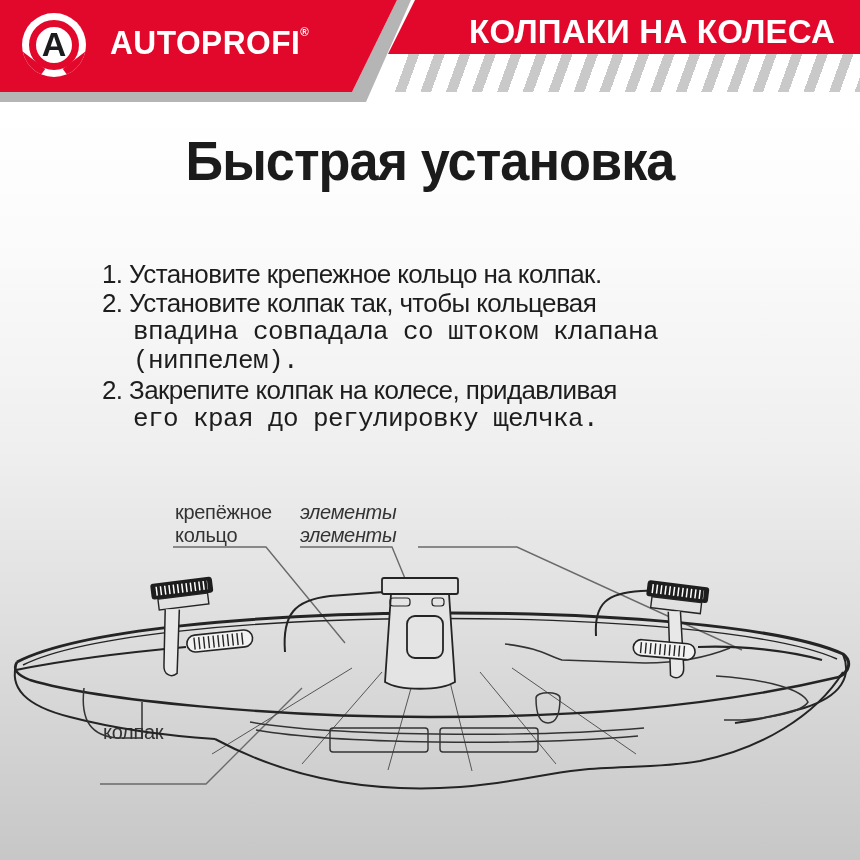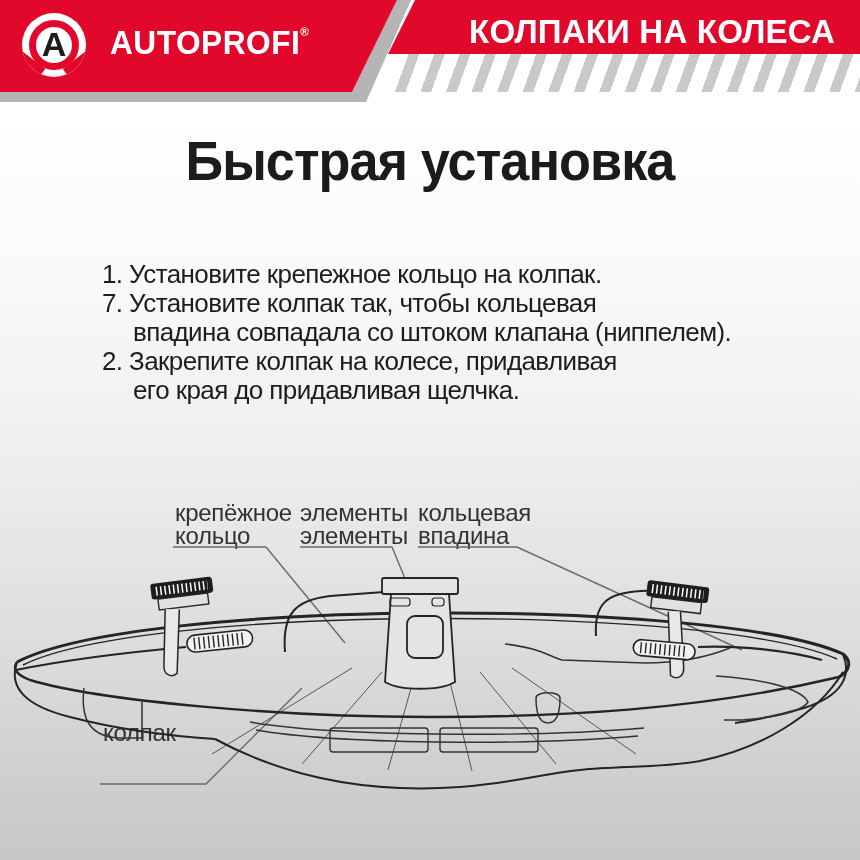--- a/index.html
+++ b/index.html
@@ -65,28 +65,28 @@
     position:absolute;left:0;top:131px;width:860px;
     text-align:center;font-size:55px;line-height:60px;font-weight:bold;color:#1b1b1b;
     letter-spacing:-1px;transform:scaleX(.95);
   }
 
   
   .instructions{
     position:absolute;left:102px;top:260px;width:700px;
     font-size:26px;line-height:29px;color:#1d1d1d;letter-spacing:-.6px;
   }
-  .instr-line2{padding-left:31px;}
+  .instr-line2{padding-left:31px;font-family:Liberation Mono, monospace;}
 
   
   .dlabel{
-    position:absolute;font-size:24px;line-height:23px;color:#333;letter-spacing:-.3px;
+    position:absolute;font-size:20px;line-height:23px;color:#333;letter-spacing:-.3px;
   }
   .dlabel-ring{left:175px;top:501px;}
-  .dlabel-elems{left:300px;top:501px;}
+  .dlabel-elems{left:300px;top:501px;font-style:italic;}
   .dlabel-groove{left:418px;top:501px;}
   .dlabel-cap{left:103px;top:721px;}
 
   
   .diagram{position:absolute;left:0;top:540px;width:860px;height:320px;}
   .diagram svg{display:block;}
 </style>
 </head>
 <body>
 
@@ -110,40 +110,36 @@
     <div class="product-title">КОЛПАКИ НА КОЛЕСА</div>
   </div>
 
   <div class="headline">Быстрая установка</div>
 
   <div class="instructions">
     <div>
       <div>1. Установите крепежное кольцо на колпак.</div>
     </div>
     <div>
-      <div>7. Установите колпак так, чтобы кольцевая</div>
+      <div>2. Установите колпак так, чтобы кольцевая</div>
       <div class="instr-line2">впадина совпадала со штоком клапана (ниппелем).</div>
     </div>
     <div>
       <div>2. Закрепите колпак на колесе, придавливая</div>
-      <div class="instr-line2">его края до придавливая щелчка.</div>
+      <div class="instr-line2">его края до регулировку щелчка.</div>
     </div>
   </div>
 
   <div class="dlabel dlabel-ring">
     <div>крепёжное</div>
     <div>кольцо</div>
   </div>
   <div class="dlabel dlabel-elems">
     <div>элементы</div>
     <div>элементы</div>
-  </div>
-  <div class="dlabel dlabel-groove">
-    <div>кольцевая</div>
-    <div>впадина</div>
   </div>
   <div class="dlabel dlabel-cap">колпак</div>
 
   <div class="diagram">
     <svg width="860" height="320" viewBox="0 0 860 320">
 
       <g stroke="#6a6a6a" stroke-width="1.4" fill="none">
         <path d="M173,7 H266 L345,103"></path>
         <path d="M300,7 H392 L418,70"></path>
         <path d="M418,7 H517 L742,110"></path>

